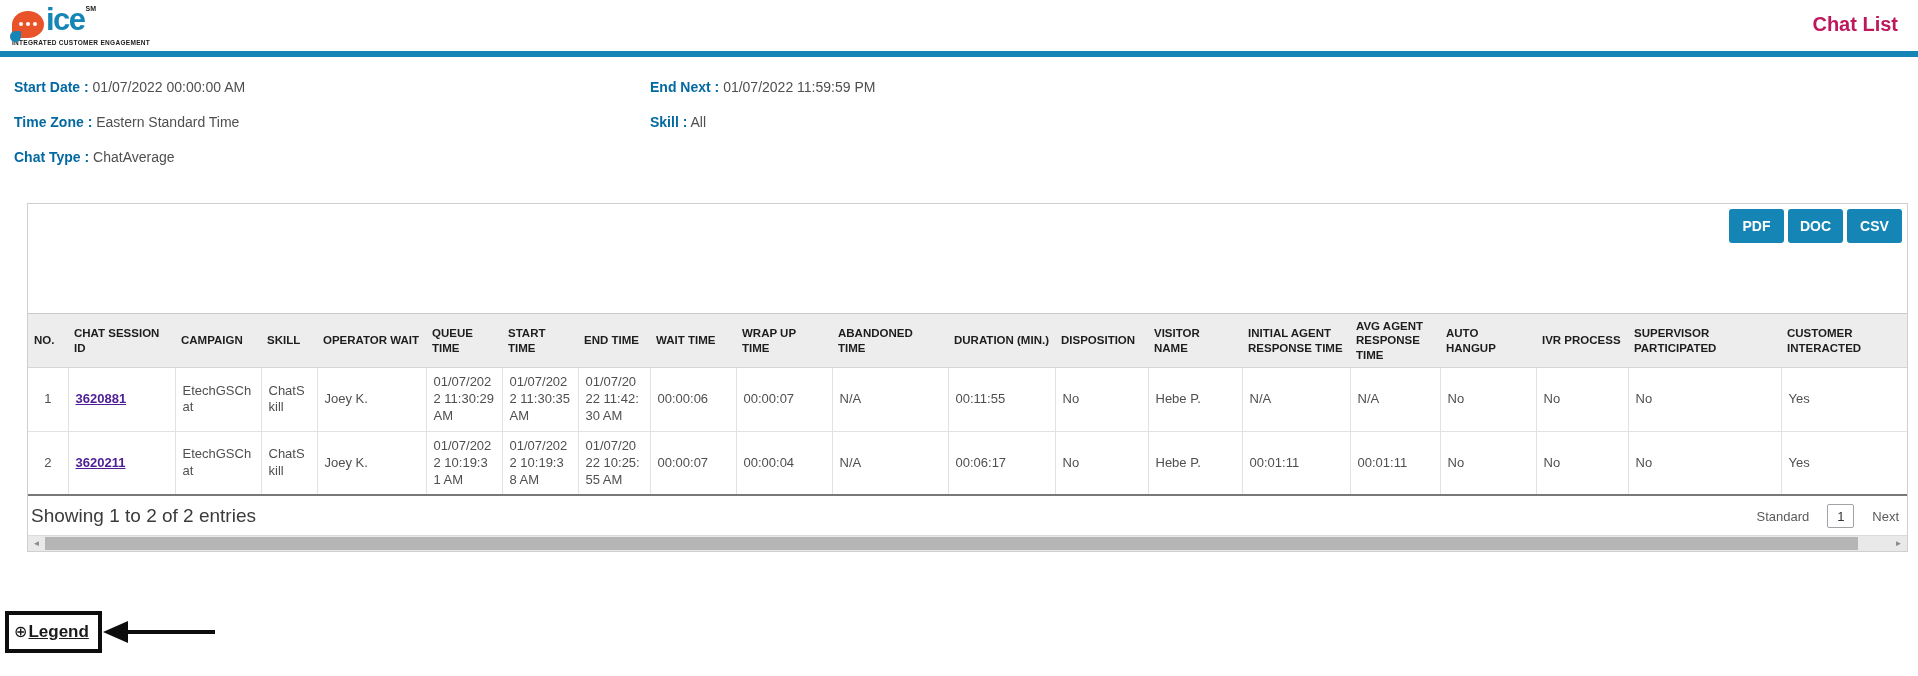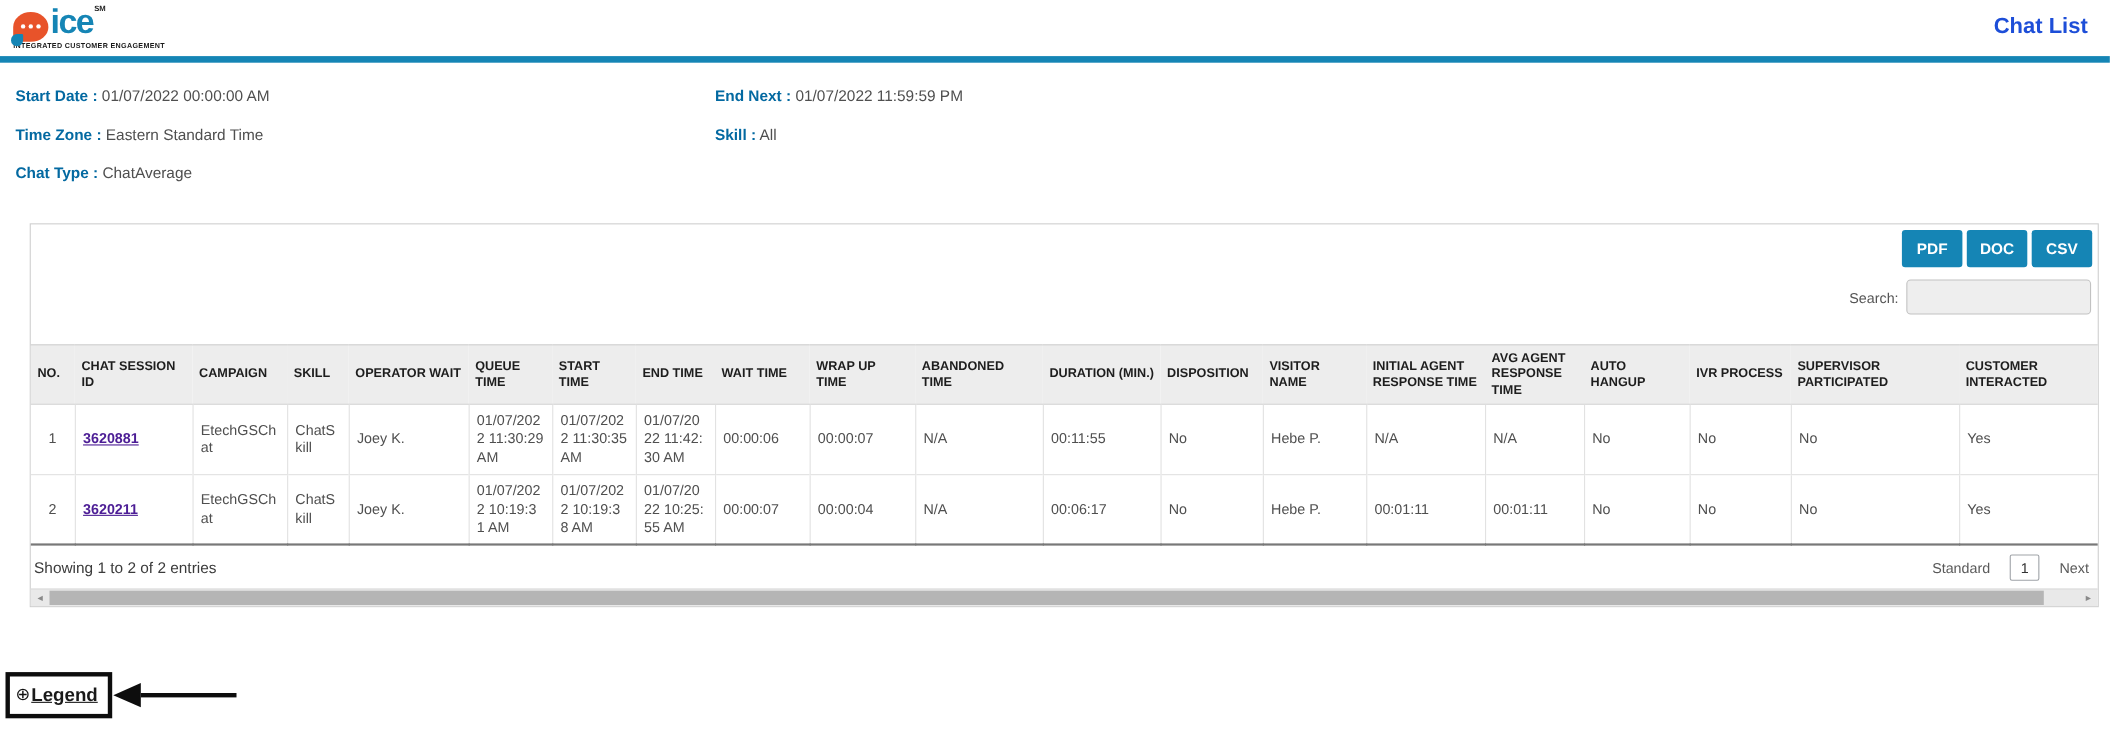--- a/index.html
+++ b/index.html
@@ -10,21 +10,21 @@
   .app-header{position:absolute;top:0;left:0;right:0;height:51px;background:#fff;}
   .logo{position:absolute;left:12px;top:5px;}
   .logo-row{display:flex;align-items:flex-start;}
   .logo-bubble{position:relative;width:32px;height:27px;background:#e8532a;border-radius:55% 55% 55% 8%;margin-top:6px;}
   .logo-bubble .dot{position:absolute;top:11px;width:4px;height:4px;border-radius:50%;background:#fff;}
   .logo-bubble .d1{left:7px}.logo-bubble .d2{left:14px}.logo-bubble .d3{left:21px}
   .logo-bubble .tail{position:absolute;left:-2px;bottom:-4px;width:11px;height:11px;background:#1585b5;border-radius:50% 10% 50% 50%;}
   .logo-text{font-size:31px;font-weight:800;color:#1585b5;letter-spacing:-1.5px;line-height:30px;margin-left:2px;}
   .logo-sm{font-size:7px;font-weight:700;color:#222;vertical-align:top;margin-left:1px;}
   .logo-tagline{font-size:6.5px;font-weight:700;color:#1a1a1a;letter-spacing:.3px;white-space:nowrap;margin-top:1px;}
-  .page-title{position:absolute;right:20px;top:13px;font-size:20px;font-weight:700;color:#1d4ed8;}
+  .page-title{position:absolute;right:20px;top:13px;font-size:20px;font-weight:700;color:#be185d;}
   .accent-bar{position:absolute;top:51px;left:0;right:0;height:6px;background:#1585b5;}
 
   
   .filter-item{position:absolute;font-size:14px;color:#4f4f4f;white-space:nowrap;}
   .f-label{font-weight:700;color:#0369a1;}
   .pos-a{left:14px;top:79px;} .pos-b{left:650px;top:79px;}
   .pos-c{left:14px;top:114px;} .pos-d{left:650px;top:114px;}
   .pos-e{left:14px;top:149px;}
 
   
@@ -43,21 +43,21 @@
   thead th{background:#ededed;font-size:11.5px;font-weight:700;color:#1d1d1d;text-align:left;vertical-align:middle;
     padding:5px 6px;line-height:1.25;border-top:1px solid #c9c9c9;border-bottom:1px solid #d6d6d6;cursor:pointer;}
   td{font-size:13px;color:#4f4f4f;padding:6px 7px;vertical-align:middle;line-height:1.3;
     border-left:1px solid #e2e2e2;word-break:break-all;background:#fff;}
   td:first-child{border-left:none;text-align:center;}
   tbody tr + tr td{border-top:1px solid #e2e2e2;}
   a.session-link{color:#4c1d95;text-decoration:underline;cursor:pointer;font-weight:bold;}
 
   
   .panel-footer{display:flex;justify-content:space-between;align-items:center;padding:8px 8px 7px 3px;}
-  .showing{font-size:14px;color:#3b3b3b;}
+  .showing{font-size:19px;color:#3b3b3b;}
   .pagination{display:flex;align-items:center;gap:18px;font-size:13px;color:#5a5a5a;}
   .page-nav{cursor:pointer;}
   .page-btn{min-width:25px;height:22px;border:1px solid #9fa3a8;background:#fff;color:#333;display:flex;
     align-items:center;justify-content:center;font-size:13px;cursor:pointer;border-radius:2px;}
 
   
   .hscroll{position:relative;height:15px;background:#e9e9e9;border-top:1px solid #dcdcdc;margin:0;}
   .scroll-arrow{position:absolute;top:0;width:15px;height:15px;display:flex;align-items:center;justify-content:center;
     color:#8a8a8a;font-size:8px;cursor:pointer;user-select:none;}
   .scroll-arrow.left{left:1px;} .scroll-arrow.right{right:1px;}
@@ -117,24 +117,20 @@
     <span>ChatAverage</span>
   </div>
 
   <div class="panel">
     <div class="panel-top">
       <div class="toolbar">
           <button class="export-btn">PDF</button>
           <button class="export-btn">DOC</button>
           <button class="export-btn">CSV</button>
         </div>
-      <div class="searchbar">
-        <span class="search-label">Search:</span>
-        <input class="search-input" type="text" value="" style="">
-      </div>
     </div>
 
     <table class="chat-table">
       <colgroup>
           <col style="width: 40px;">
           <col style="width: 107px;">
           <col style="width: 86px;">
           <col style="width: 56px;">
           <col style="width: 109px;">
           <col style="width: 76px;">

